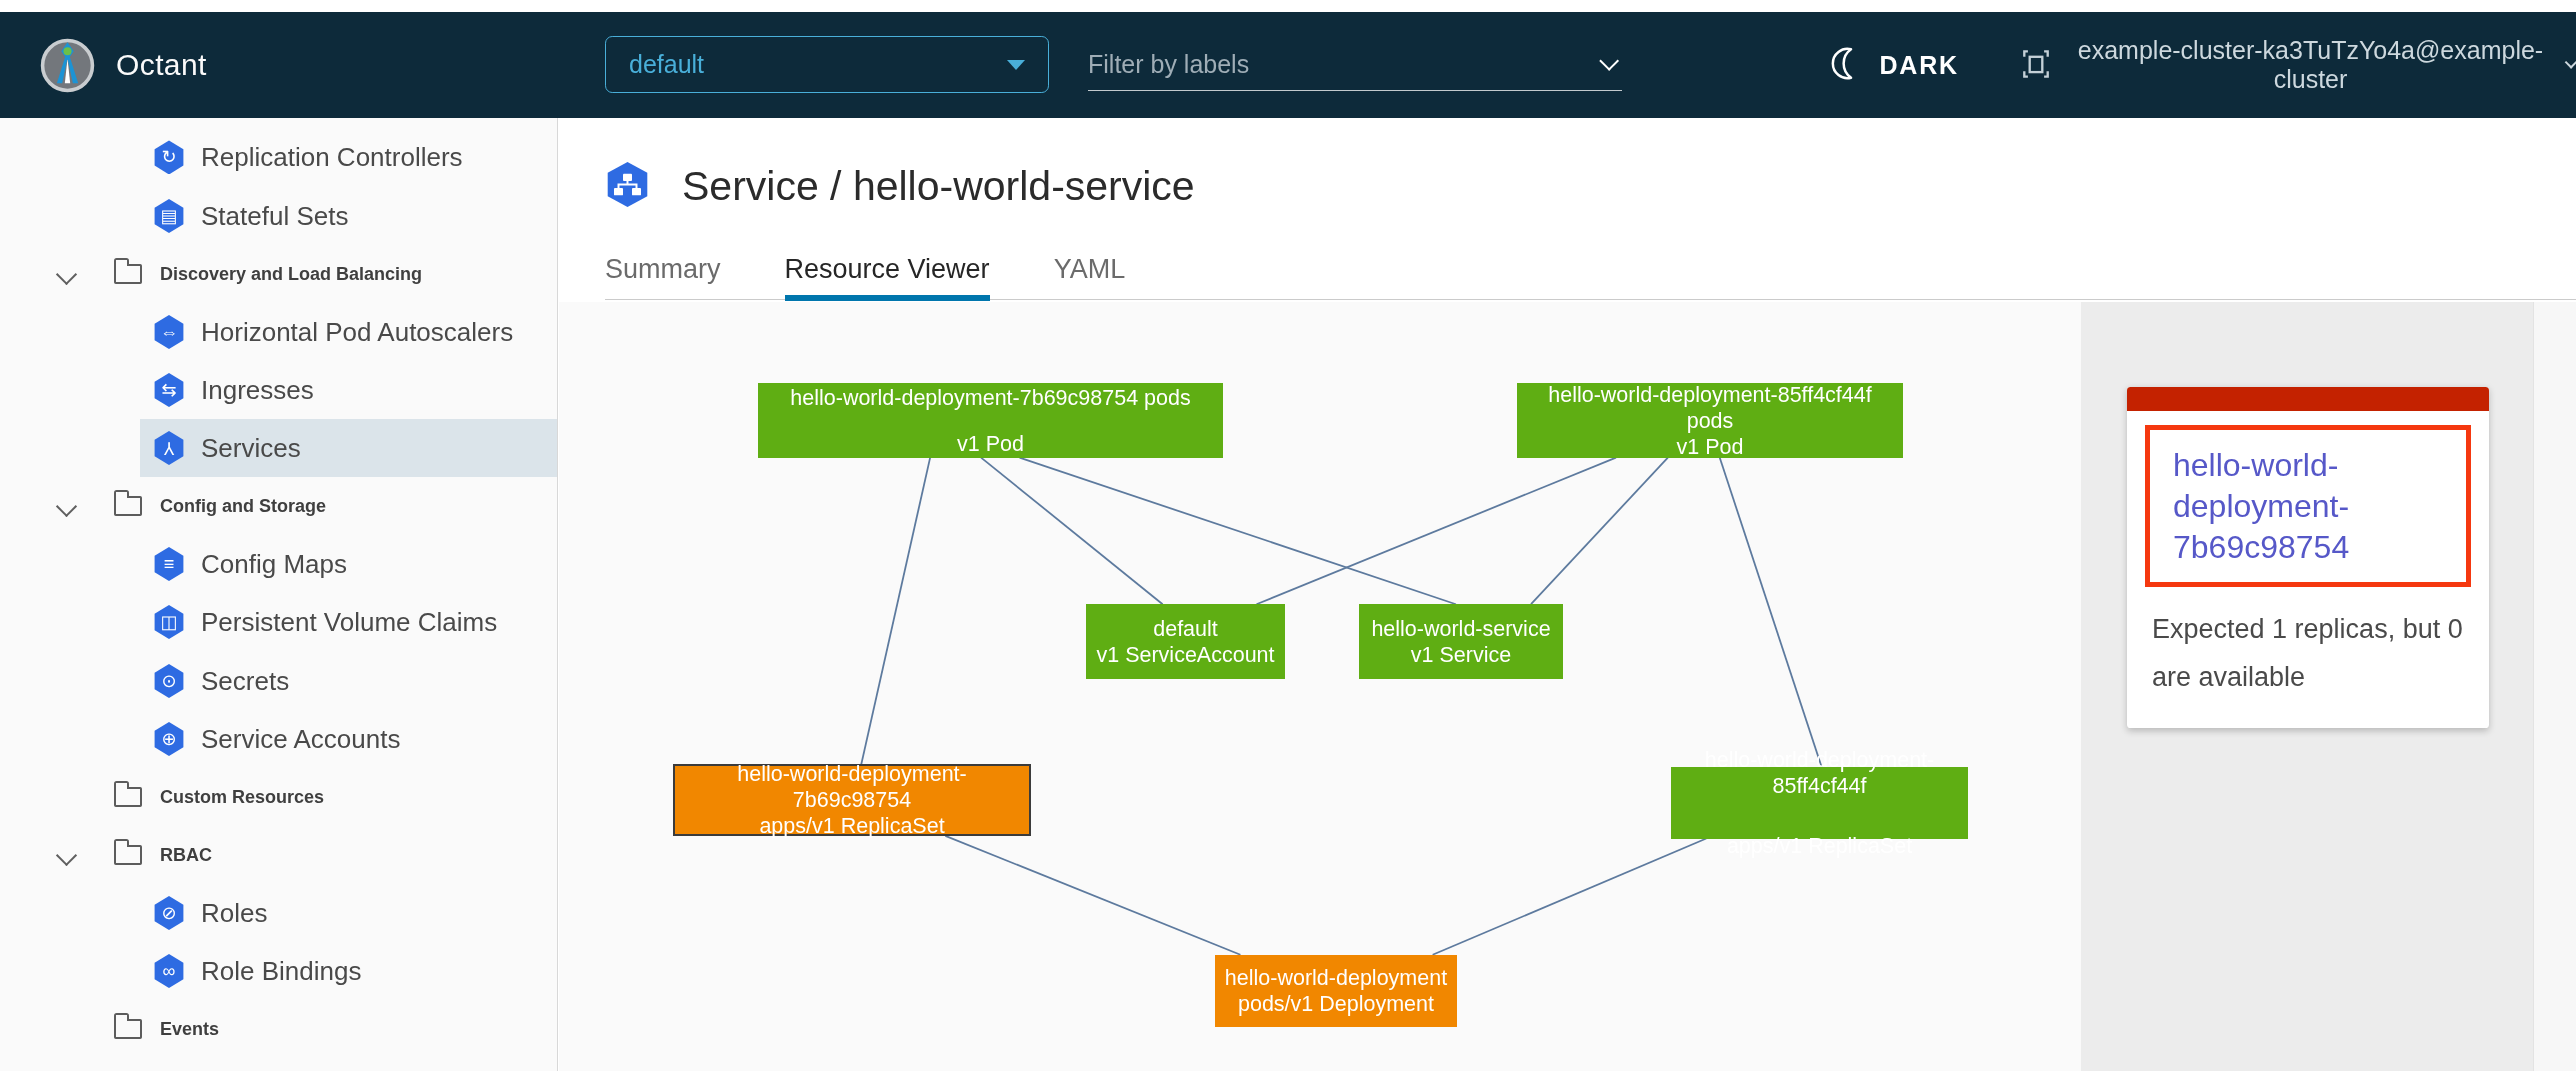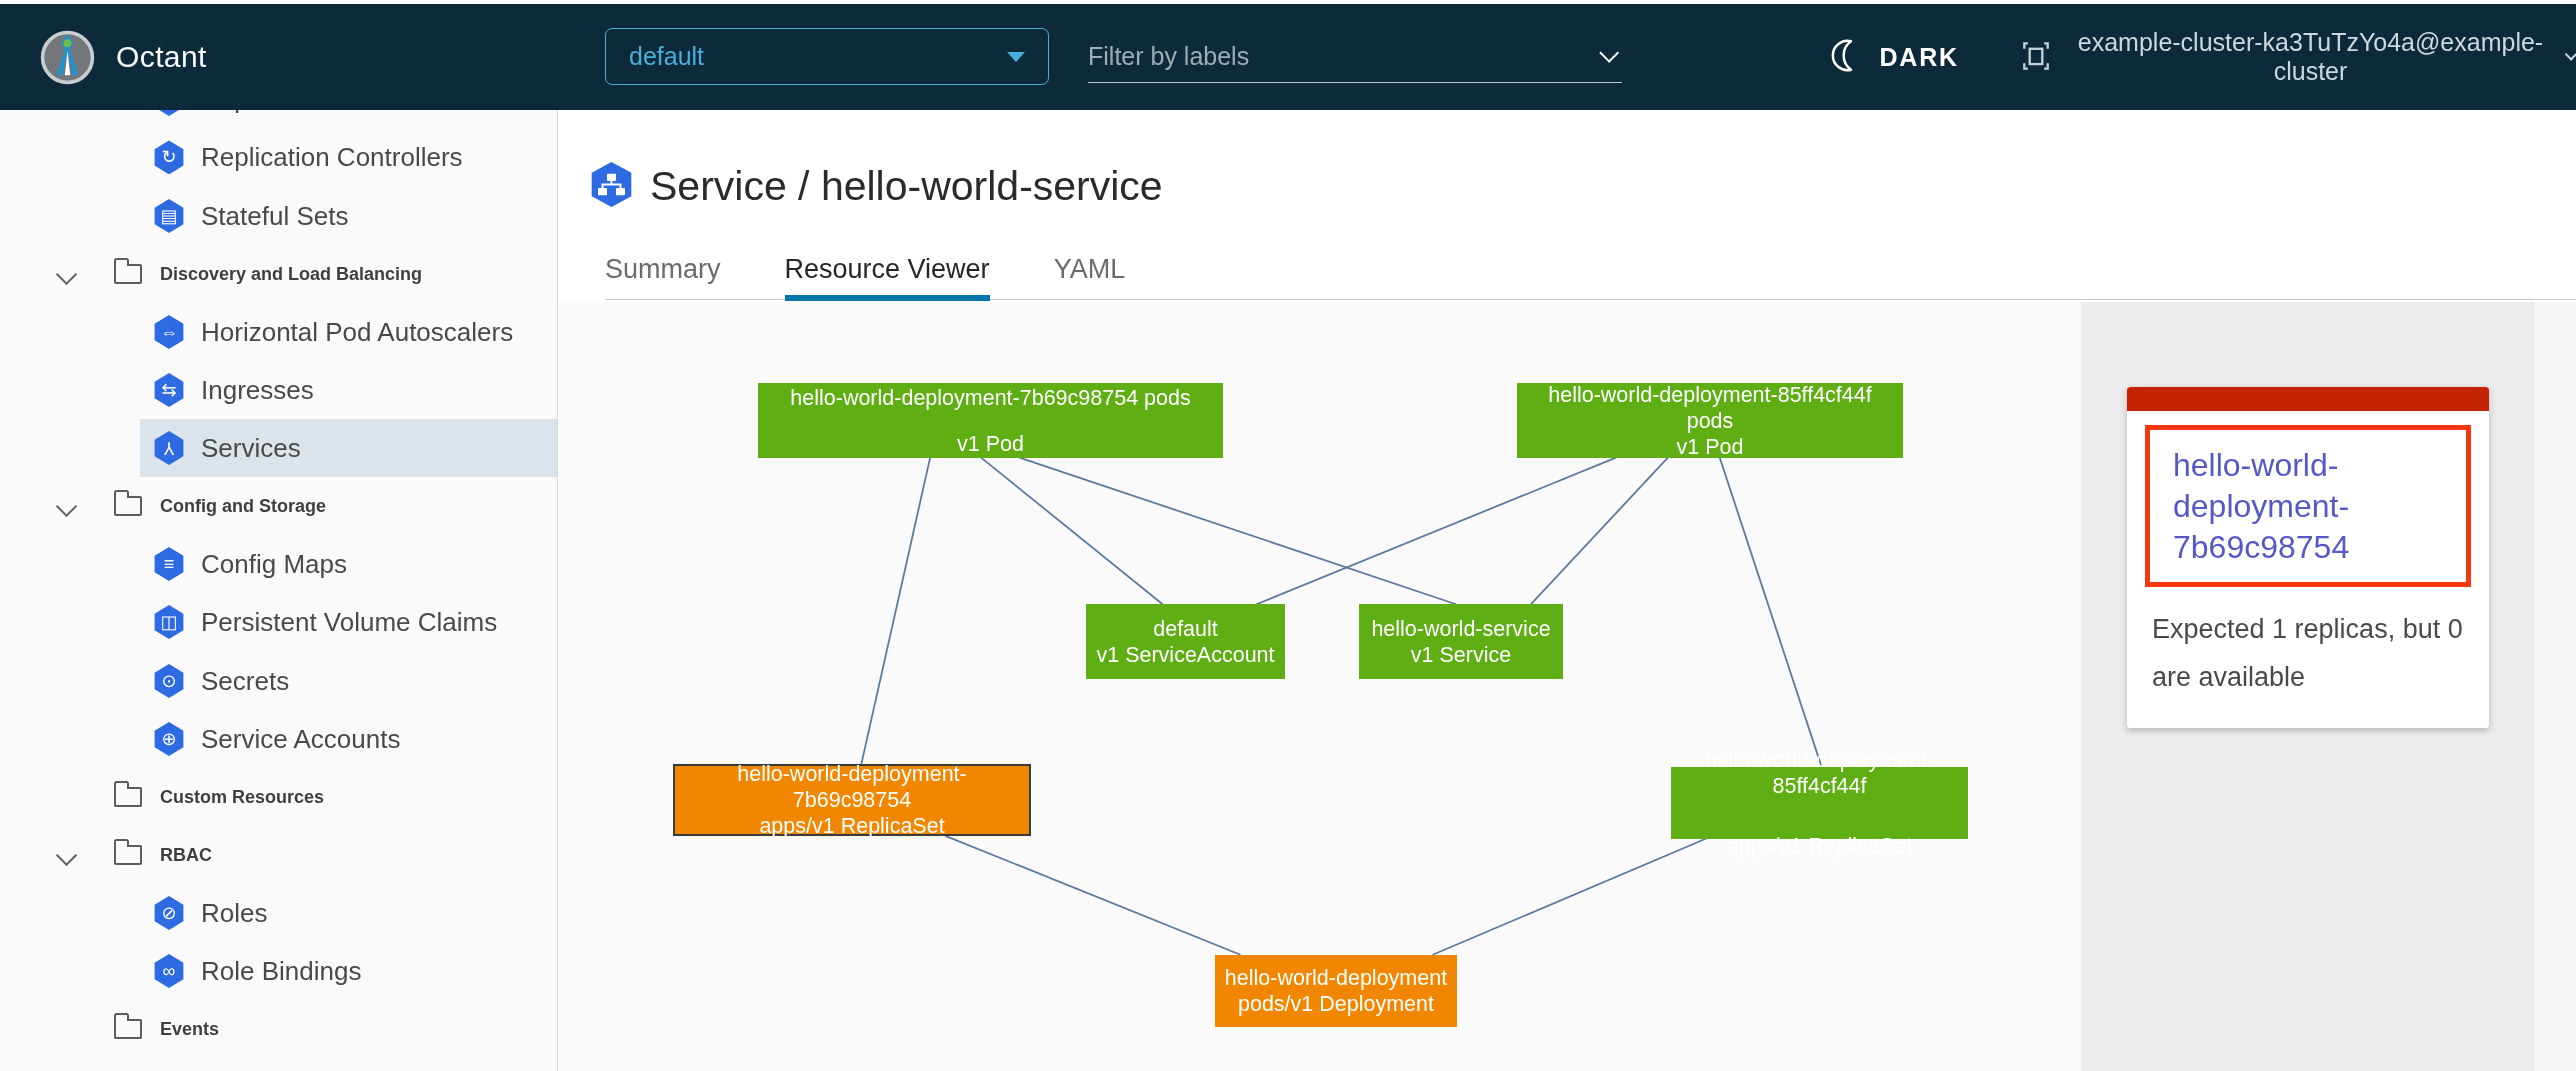--- a/index.html
+++ b/index.html
@@ -1,20 +1,20 @@
 <!DOCTYPE html>
 <html style="font-size:14.3px"><head>
 <meta charset="utf-8">
 <style>
   * { margin:0; padding:0; box-sizing:border-box; }
   html,body { width:2576px; height:1072px; overflow:hidden; background:#fff;
               font-family:"Liberation Sans", sans-serif; }
 
   
-  .app-header { position:absolute; left:0; top:4px; width:2576px; height:106px;
+  .app-header { position:absolute; left:0; top:12px; width:2576px; height:106px;
                 background:#0d2a3a; z-index:50; }
   .logo-wrap { position:absolute; left:39px; top:25px; width:57px; height:57px; }
   .app-title { position:absolute; left:116px; top:0; height:106px; line-height:106px;
                color:#fafafa; font-size:30px; letter-spacing:0.4px; }
   .ns-select { position:absolute; left:605px; top:24px; width:444px; height:57px;
                border:1.8px solid #49afd9; border-radius:7.2px; display:flex;
                align-items:center; padding:0 23px; cursor:pointer; }
   .ns-select .val { color:#49afd9; font-size:25px; flex:1; }
   .caret-down { width:0; height:0; border-left:9px solid transparent;
                 border-right:9px solid transparent; border-top:10.7px solid #49afd9; }
@@ -52,21 +52,21 @@
   .side-row .folder { position:relative; margin-left:114px; width:28px; height:19.7px;
               border:2.2px solid #5c5c5c; border-radius:1.8px; flex:none; background:#fafafa; }
   .side-row .folder::before { content:""; position:absolute; left:-2.2px; top:-8px;
               width:11.6px; height:6.3px; border:2.2px solid #5c5c5c; border-bottom:none;
               border-radius:2.7px 2.7px 0 0; background:#fafafa; }
   .side-row .grp-label { margin-left:18px; font-size:18px; font-weight:bold; color:#3f3f3f;
               white-space:nowrap; }
 
   
   .main { position:absolute; left:559px; top:106px; width:2017px; height:965px; background:#fff; }
-  .page-head { position:absolute; left:30px; top:55px; display:flex; align-items:center; gap:16px; }
+  .page-head { position:absolute; left:46px; top:55px; display:flex; align-items:center; gap:32px; }
   .page-title { font-size:41px; color:#2b2b2b; font-weight:normal; }
   .tabs { position:absolute; left:46px; top:134px; width:1971px; height:60px;
           border-bottom:1.8px solid #cbcbcb; display:flex; align-items:stretch; }
   .tab { position:relative; margin-right:64px; font-size:27px; color:#6b6b6b;
          line-height:55px; cursor:pointer; background:none; border:none; font-family:inherit; }
   .tab.active { color:#262626; }
   .tab.active::after { content:""; position:absolute; left:0; right:0; bottom:-1.8px;
          height:5.4px; background:#0076ad; }
 
   

